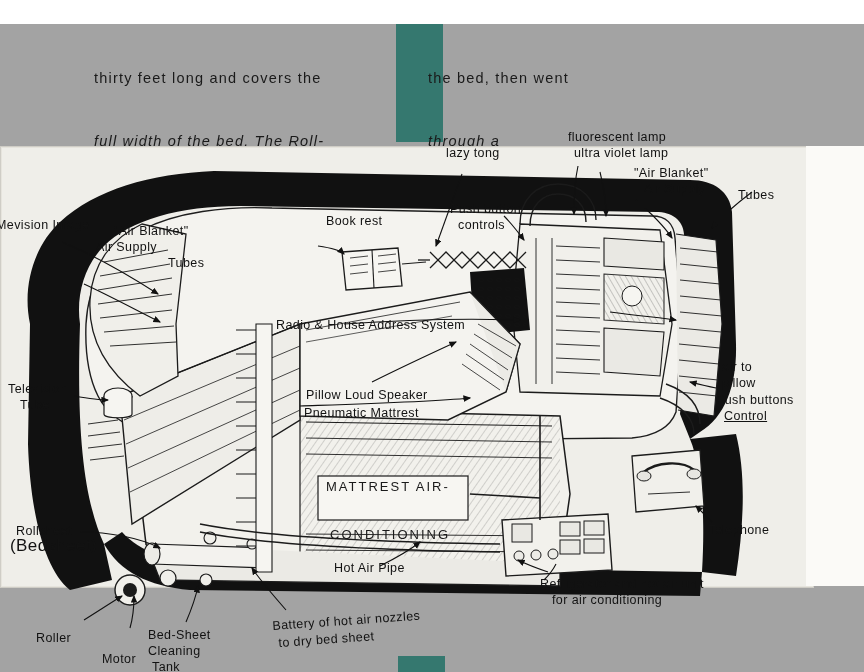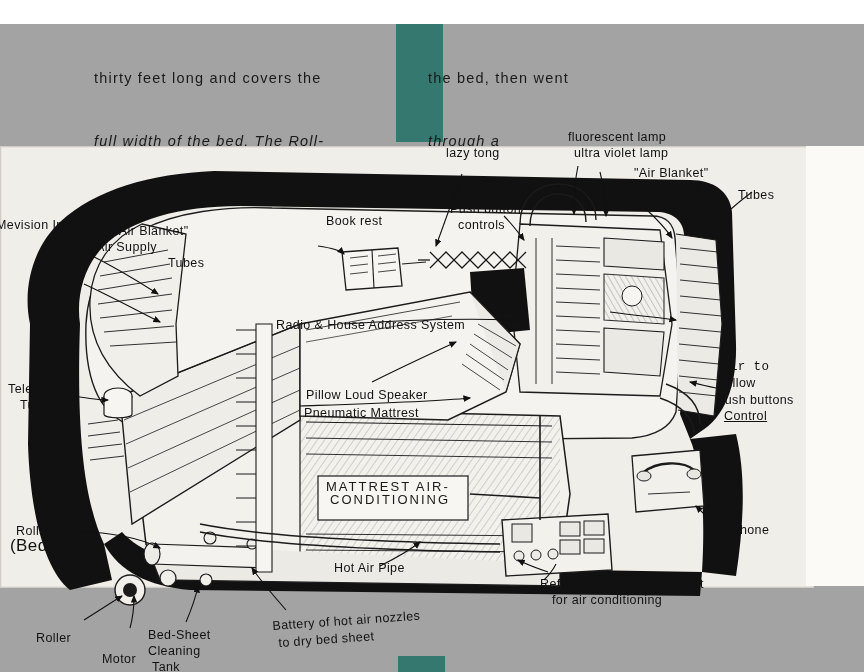--- a/index.html
+++ b/index.html
@@ -345,21 +345,21 @@
       <path d="M504,192 C512,200 518,208 524,216" marker-end="url(#arrow)"></path>
       <path d="M578,142 C574,160 574,176 574,190" marker-end="url(#arrow)"></path>
       <path d="M600,148 C604,164 606,178 606,192" marker-end="url(#arrow)"></path>
       <path d="M636,176 C652,190 664,202 672,214" marker-end="url(#arrow)"></path>
       <path d="M752,168 C736,180 722,192 712,204" marker-end="url(#arrow)"></path>
       <path d="M610,288 C640,292 664,294 676,296" marker-end="url(#arrow)"></path>
     </g>
   </svg>
 
   <div class="mat-text" style="left:326px; top:455px;">MATTREST AIR-</div>
-  <div class="mat-text" style="left:330px; top:468px;">CONDITIONING</div>
+  <div class="mat-text" style="left:330px; top:503px;">CONDITIONING</div>
 
   <div class="lbl" style="left:-4px; top:194px;">Mevision Image</div>
 
   <div class="lbl" style="left:114px; top:200px;">"Air Blanket"</div>
   <div class="lbl" style="left:96px; top:216px;">Air Supply</div>
   <div class="lbl" style="left:168px; top:232px;">Tubes</div>
 
   <div class="lbl" style="left:8px; top:358px;">Television</div>
   <div class="lbl" style="left:20px; top:374px;">Tube</div>
 
@@ -376,21 +376,21 @@
   <div class="lbl" style="left:272px; top:595px; transform:rotate(-4deg); transform-origin:left top;">Battery of hot air nozzles</div>
   <div class="lbl" style="left:278px; top:612px; transform:rotate(-4deg); transform-origin:left top;">to dry bed sheet</div>
 
   <div class="lbl" style="left:334px; top:537px;">Hot Air Pipe</div>
 
   <div class="lbl" style="left:540px; top:553px;">Refrigerator and hot air unit</div>
   <div class="lbl" style="left:552px; top:569px;">for air conditioning</div>
 
   <div class="lbl" style="left:708px; top:499px;text-align:center;">Telephone</div>
 
-  <div class="lbl" style="left:722px; top:336px;font-family:Liberation Mono, monospace;">air to</div>
+  <div class="lbl" style="left:722px; top:336px;">air to</div>
   <div class="lbl" style="left:722px; top:352px;">pillow</div>
 
   <div class="lbl" style="left:716px; top:369px;">Push buttons</div>
   <div class="lbl" style="left:724px; top:385px;text-decoration:underline;">Control</div>
 
   <div class="lbl" style="left:634px; top:142px;">"Air Blanket"</div>
   <div class="lbl" style="left:644px; top:158px;">Air Supply</div>
   <div class="lbl" style="left:738px; top:164px;">Tubes</div>
 
   <div class="lbl" style="left:568px; top:106px;">fluorescent lamp</div>

